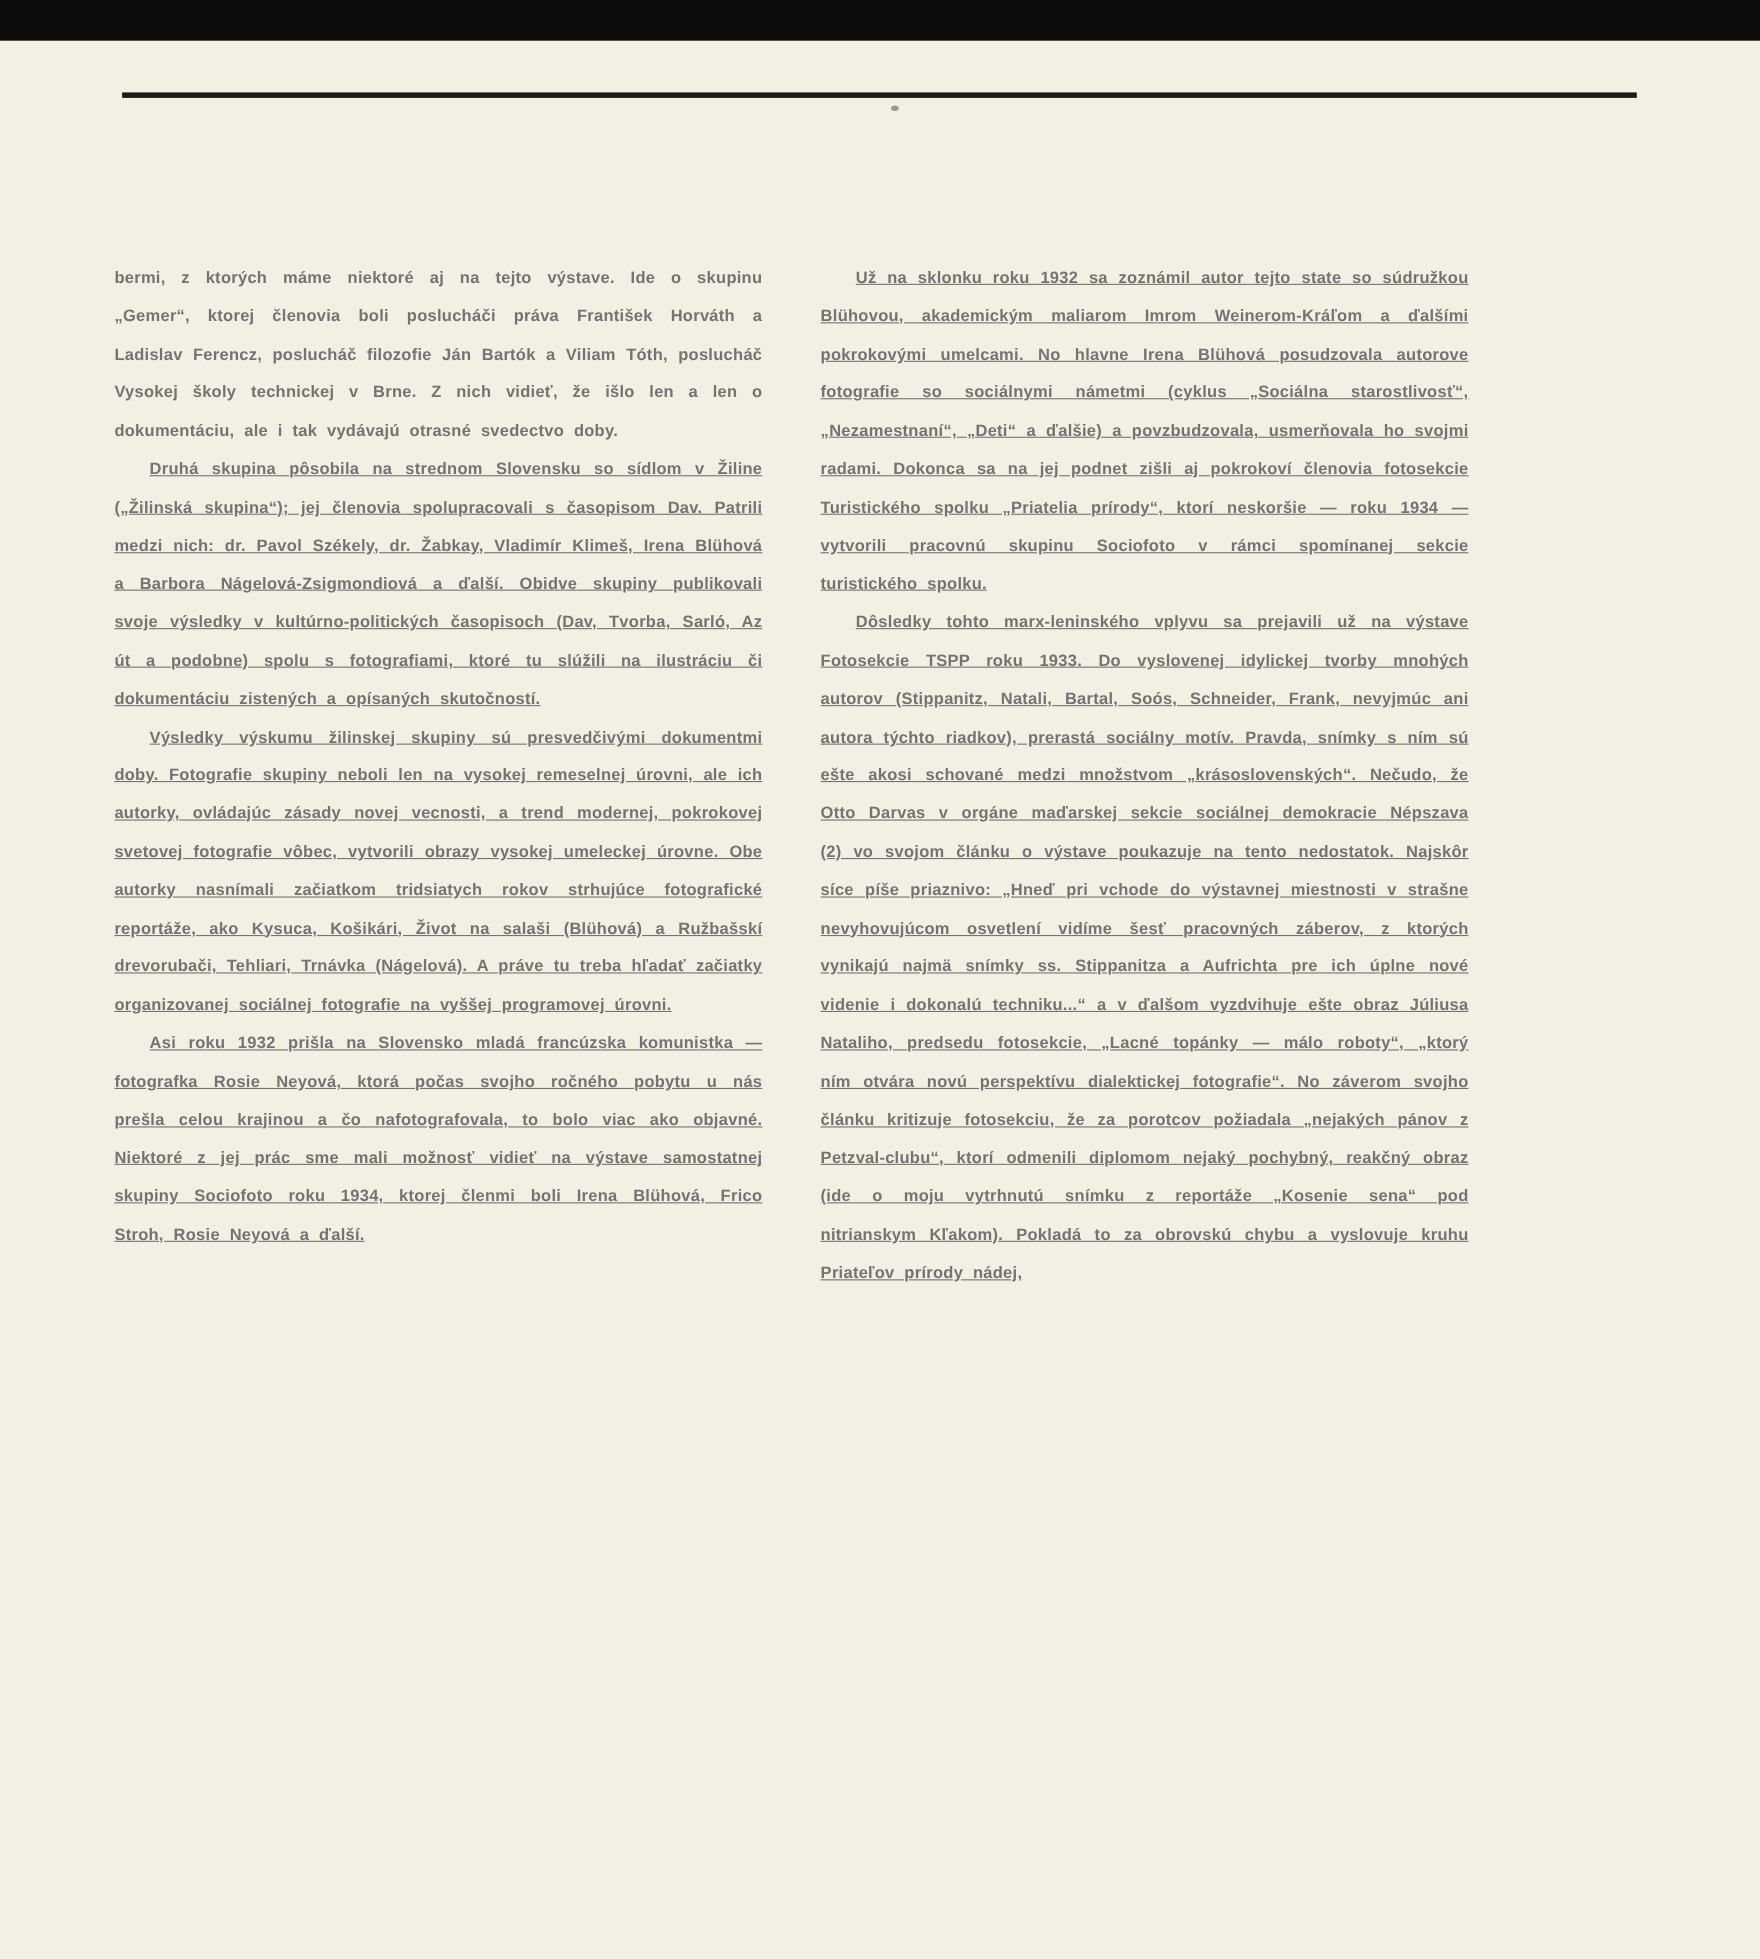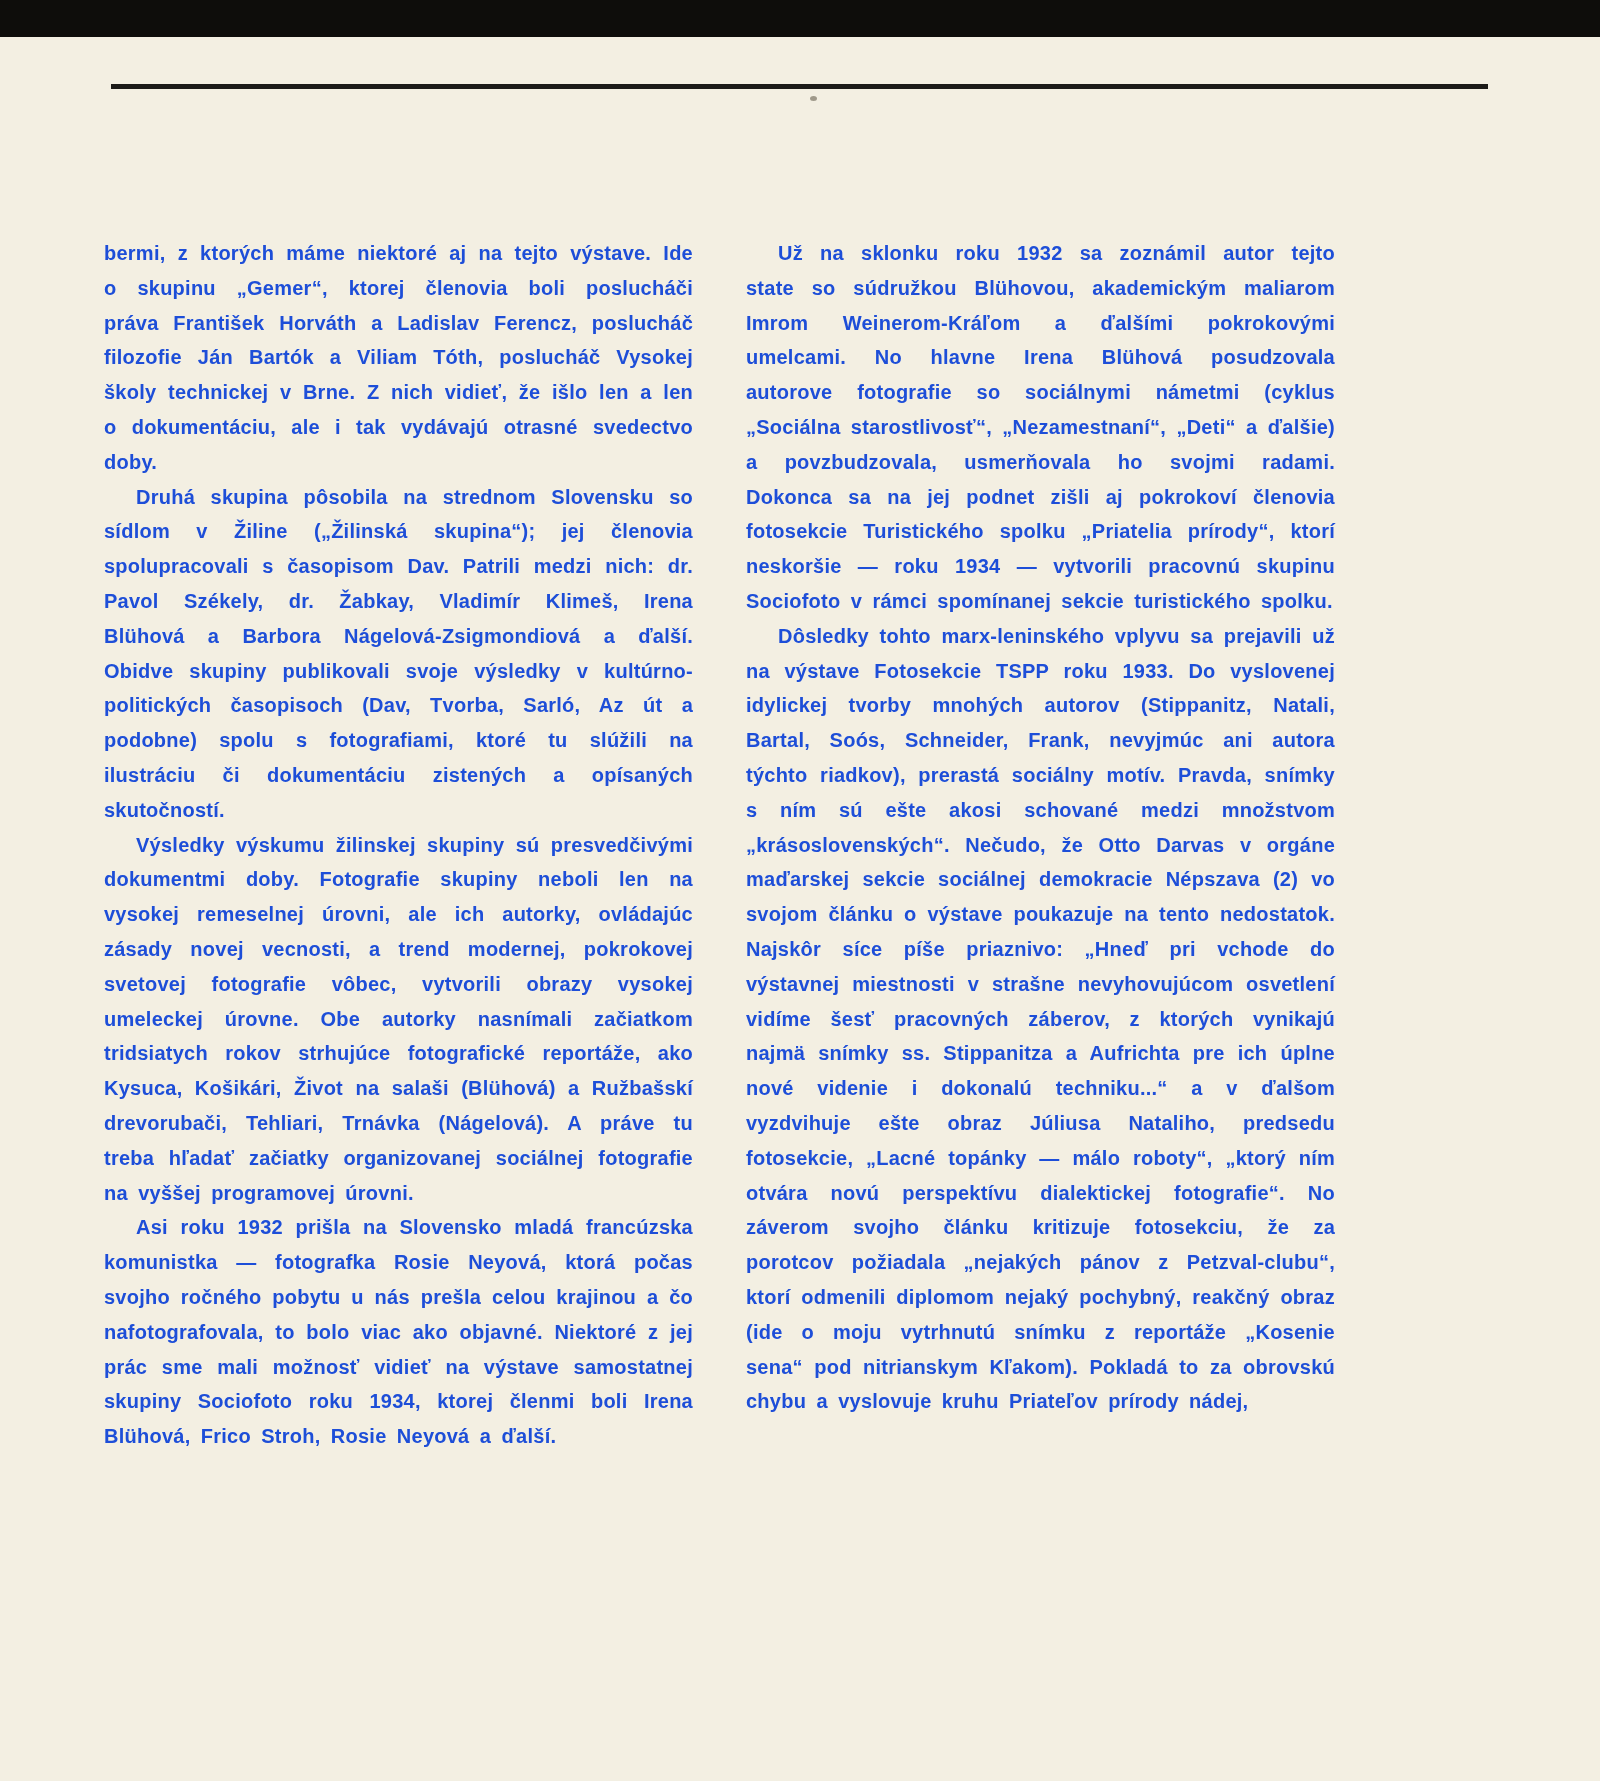--- a/index.html
+++ b/index.html
@@ -47,29 +47,30 @@
     left: 104px;
     display: flex;
     gap: 53px;
   }
   .col {
     width: 589px;
   }
   .col p {
     margin: 0;
     text-align: justify;
-    font-size: 20px;
+    font-size: 15px;
     line-height: 34.8px;
     font-weight: bold;
-    color: #1d4ed8;
+    color: #737373;
     word-spacing: 4.5px;
     letter-spacing: 0.25px;
   }
   .col p.indent {
     text-indent: 32px;
+    text-decoration: underline;
   }
 </style>
 </head>
 <body>
 
 <div class="page">
   <div class="top-bar"></div>
   <div class="rule"></div>
   <div class="speck"></div>
 

